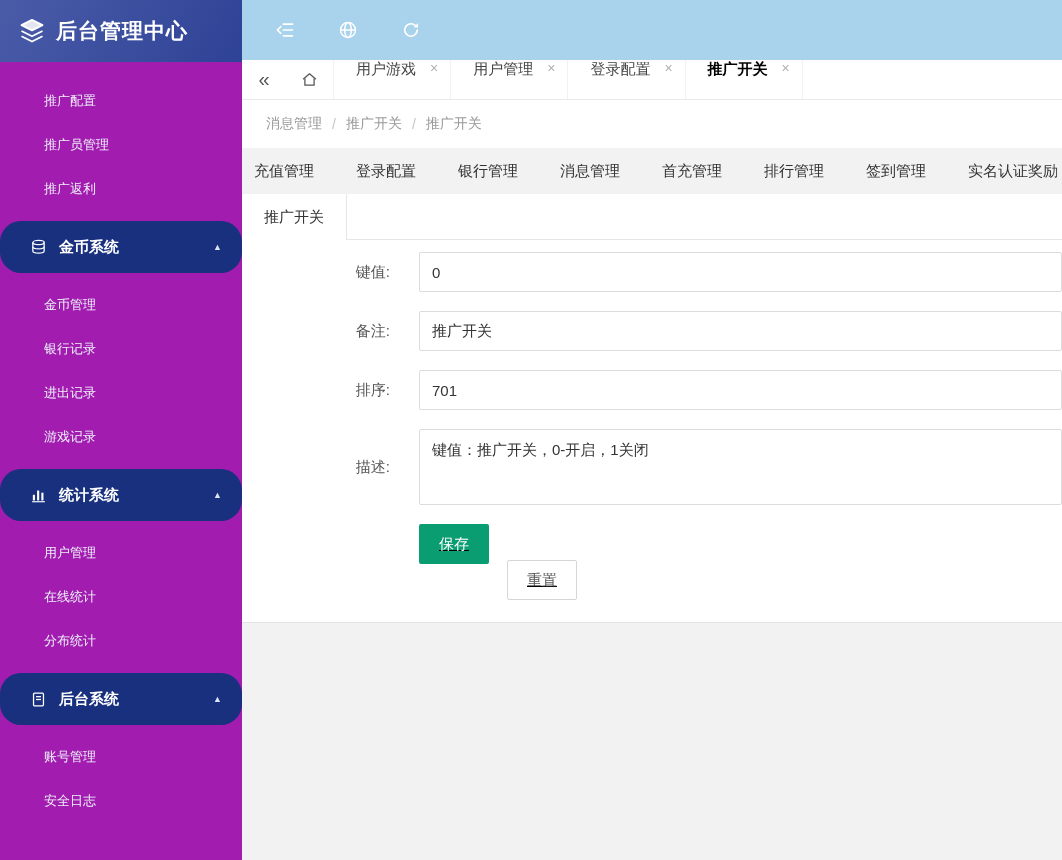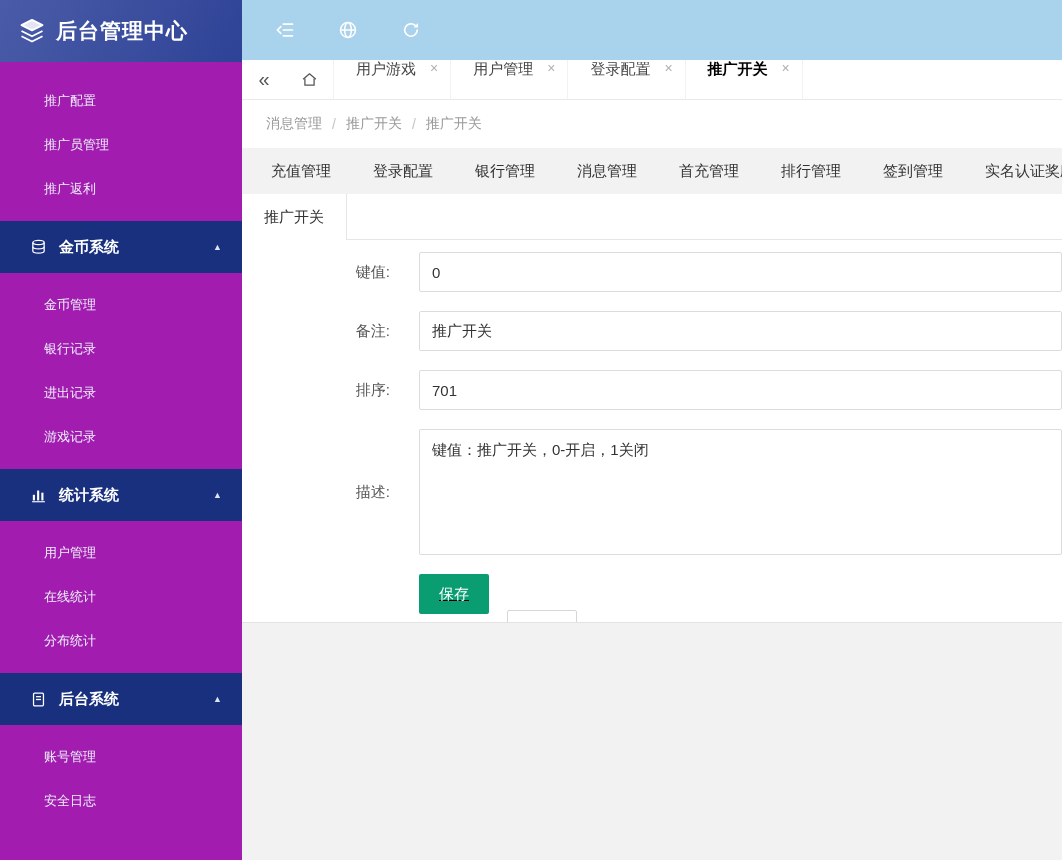--- a/index.html
+++ b/index.html
@@ -5,21 +5,21 @@
   * { margin:0; padding:0; box-sizing:border-box; }
   html,body { width:1062px; height:860px; overflow:hidden; }
   body { font-family:"Liberation Sans","DejaVu Sans",sans-serif; display:flex; background:#fff; }
 
   
   .sidebar { width:242px; flex-shrink:0; background:#a21caf; color:#fff; overflow:hidden; }
   .logo { height:62px; background:linear-gradient(120deg,#4a5ca8,#2e4296); display:flex; align-items:center; padding-left:18px; gap:10px; }
   .logo-title { font-size:21px; font-weight:bold; letter-spacing:1px; white-space:nowrap; }
   .menu { padding-top:17px; }
   .menu-item { height:44px; display:flex; align-items:center; padding-left:44px; font-size:13px; color:#eef1fb; cursor:pointer; white-space:nowrap; }
-  .menu-header { height:52px; margin:10px 0; background:#18307e; display:flex; align-items:center; padding:0 20px 0 30px; gap:12px; font-size:15px; font-weight:bold; color:#fff; cursor:pointer; white-space:nowrap; }
+  .menu-header { height:52px; margin:10px 0; background:#18307e; display:flex; align-items:center; padding:0 20px 0 30px; gap:12px; font-size:15px; font-weight:bold; color:#fff; cursor:pointer; white-space:nowrap;border-radius:21px; }
   .menu-header .grow { flex:1; }
   .caret { font-size:9px; color:#dde4f6; }
   .s-icon { width:17px; height:17px; flex-shrink:0; }
 
   
   .main { flex:1; min-width:0; display:flex; flex-direction:column; }
 
   .topbar { height:60px; flex-shrink:0; background:#a9d2ec; display:flex; align-items:center; padding-left:32px; gap:41px; }
   .icon-btn { width:22px; height:22px; cursor:pointer; display:flex; align-items:center; justify-content:center; }
   .icon-btn svg { width:20px; height:20px; }
@@ -28,31 +28,31 @@
   .collapse-btn { width:44px; display:flex; align-items:center; justify-content:center; font-size:20px; color:#555; cursor:pointer; }
   .home-tab { width:48px; display:flex; align-items:center; justify-content:center; border-right:1px solid #f2f2f2; cursor:pointer; }
   .home-tab svg { width:17px; height:17px; }
   .tab { display:flex; align-items:flex-start; padding:0 12px 0 22px; gap:14px; font-size:15px; color:#444; border-right:1px solid #f2f2f2; cursor:pointer; white-space:nowrap; }
   .tab.active { color:#000; font-weight:bold; }
   .tab .close { color:#b0b0b0; font-size:14px; font-weight:normal; cursor:pointer; }
 
   .breadcrumb { height:48px; flex-shrink:0; background:#fff; display:flex; align-items:center; padding-left:24px; gap:10px; font-size:14px; color:#999; }
   .crumb-sep { color:#c4c4c4; }
 
-  .navrow { height:46px; flex-shrink:0; background:#f2f2f2; display:flex; align-items:center; padding-left:29px; gap:42px; font-size:15px; color:#333; white-space:nowrap; overflow:hidden; }
+  .navrow { height:46px; flex-shrink:0; background:#f2f2f2; display:flex; align-items:center; padding-left:12px; gap:42px; font-size:15px; color:#333; white-space:nowrap; overflow:hidden; }
   .navrow .navtab { cursor:pointer; flex-shrink:0; }
 
   .subtabrow { height:46px; flex-shrink:0; background:#fff; border-bottom:1px solid #e6e6e6; display:flex; }
   .subtab { width:105px; height:46px; margin-bottom:-1px; background:#fff; border-right:1px solid #e6e6e6; display:flex; align-items:center; justify-content:center; font-size:15px; color:#333; cursor:pointer; z-index:2; }
 
   .form-area { height:382px; flex-shrink:0; background:#fff; padding-top:12px; }
   .form-row { display:flex; align-items:center; margin-bottom:19px; }
   .form-label { width:148px; flex-shrink:0; text-align:right; font-size:15px; color:#555; line-height:40px; }
   .form-control { flex:1; margin-left:29px; height:40px; border:1px solid #dcdcdc; border-radius:2px; font-size:15px; color:#333; padding:0 12px; outline:none; background:#fff; font-family:inherit; }
-  textarea.form-control { height:126px; padding:9px 12px; line-height:1.5; resize:none; }
+  textarea.form-control { height:76px; padding:9px 12px; line-height:1.5; resize:none; }
   .btn-row { margin-left:177px; display:flex; gap:18px;text-decoration:underline; }
   .btn { width:70px; height:40px; font-size:15px; cursor:pointer; border:none; border-radius:2px; font-family:inherit; }
   .btn-save { background:#0a9d72; color:#fff; }
   .btn-reset { background:#fff; border:1px solid #d6d6d6; color:#555;margin-top:36px; }
 
   .bottom-area { flex:1; background:#f2f2f2; border-top:1px solid #e3e3e3; }
 </style>
 </head>
 <body>
 

